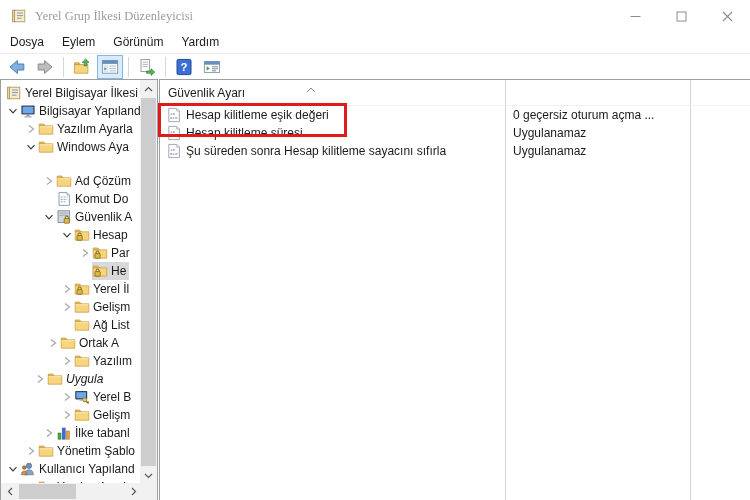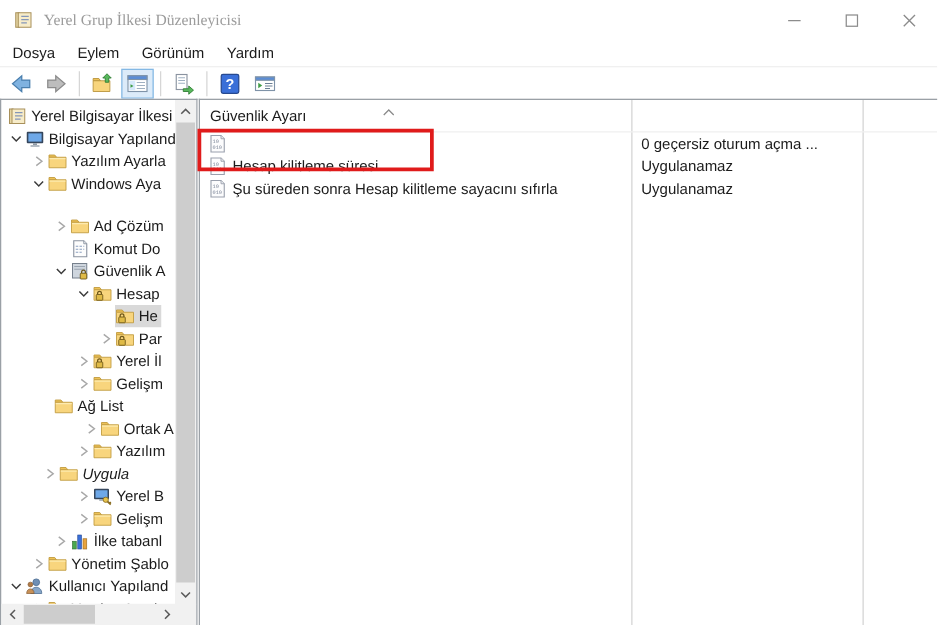--- a/index.html
+++ b/index.html
@@ -309,100 +309,100 @@
                   <path d="M1.2 4.8 V3 h4.6 l1.4 1.8 z" fill="#eec257" stroke="#c09a3e" stroke-width="0.7"></path>
                   <path d="M1.2 4.8 h13.6 v8.4 H1.2 z" fill="#f8d57d" stroke="#c09a3e" stroke-width="0.7"></path>
                   <path d="M4.1 8.6 v-1.1 a1.5 1.5 0 0 1 3 0 v1.1" fill="none" stroke="#6e5718" stroke-width="1"></path>
                   <rect x="3" y="8.6" width="5.2" height="4.6" rx="0.6" fill="#dfba46" stroke="#6e5718" stroke-width="0.7"></rect>
                 </svg>
               </span>
               <span class="tree-label">Hesap</span>
             </span>
           </div>
           <div class="tree-row" style="padding-left: 77px;">
+            <span class="chev-slot">
+              <svg width="10" height="10">
+                <path d="M3 1.5 L7.5 5 L3 8.5" fill="none" stroke="#a8a8a8" stroke-width="1.2"></path>
+              </svg>
+            </span>
+            <span class="row-core">
+              <span class="icon">
+                <svg width="16" height="16" viewBox="0 0 16 16">
+                  <path d="M1.2 4.8 V3 h4.6 l1.4 1.8 z" fill="#eec257" stroke="#c09a3e" stroke-width="0.7"></path>
+                  <path d="M1.2 4.8 h13.6 v8.4 H1.2 z" fill="#f8d57d" stroke="#c09a3e" stroke-width="0.7"></path>
+                  <path d="M4.1 8.6 v-1.1 a1.5 1.5 0 0 1 3 0 v1.1" fill="none" stroke="#6e5718" stroke-width="1"></path>
+                  <rect x="3" y="8.6" width="5.2" height="4.6" rx="0.6" fill="#dfba46" stroke="#6e5718" stroke-width="0.7"></rect>
+                </svg>
+              </span>
+              <span class="tree-label">Par</span>
+            </span>
+          </div>
+          <div class="tree-row" style="padding-left: 77px;">
             <span class="chev-slot"></span>
             <span class="row-core sel">
               <span class="icon">
                 <svg width="16" height="16" viewBox="0 0 16 16">
                   <path d="M1.2 4.8 V3 h4.6 l1.4 1.8 z" fill="#eec257" stroke="#c09a3e" stroke-width="0.7"></path>
                   <path d="M1.2 4.8 h13.6 v8.4 H1.2 z" fill="#f8d57d" stroke="#c09a3e" stroke-width="0.7"></path>
                   <path d="M4.1 8.6 v-1.1 a1.5 1.5 0 0 1 3 0 v1.1" fill="none" stroke="#6e5718" stroke-width="1"></path>
                   <rect x="3" y="8.6" width="5.2" height="4.6" rx="0.6" fill="#dfba46" stroke="#6e5718" stroke-width="0.7"></rect>
                 </svg>
               </span>
               <span class="tree-label">He</span>
             </span>
           </div>
-          <div class="tree-row" style="padding-left: 77px;">
+          <div class="tree-row" style="padding-left: 59px;">
             <span class="chev-slot">
               <svg width="10" height="10">
                 <path d="M3 1.5 L7.5 5 L3 8.5" fill="none" stroke="#a8a8a8" stroke-width="1.2"></path>
               </svg>
             </span>
             <span class="row-core">
               <span class="icon">
                 <svg width="16" height="16" viewBox="0 0 16 16">
                   <path d="M1.2 4.8 V3 h4.6 l1.4 1.8 z" fill="#eec257" stroke="#c09a3e" stroke-width="0.7"></path>
                   <path d="M1.2 4.8 h13.6 v8.4 H1.2 z" fill="#f8d57d" stroke="#c09a3e" stroke-width="0.7"></path>
                   <path d="M4.1 8.6 v-1.1 a1.5 1.5 0 0 1 3 0 v1.1" fill="none" stroke="#6e5718" stroke-width="1"></path>
                   <rect x="3" y="8.6" width="5.2" height="4.6" rx="0.6" fill="#dfba46" stroke="#6e5718" stroke-width="0.7"></rect>
                 </svg>
               </span>
-              <span class="tree-label">Par</span>
+              <span class="tree-label">Yerel İl</span>
             </span>
           </div>
           <div class="tree-row" style="padding-left: 59px;">
             <span class="chev-slot">
               <svg width="10" height="10">
                 <path d="M3 1.5 L7.5 5 L3 8.5" fill="none" stroke="#a8a8a8" stroke-width="1.2"></path>
               </svg>
             </span>
             <span class="row-core">
               <span class="icon">
                 <svg width="16" height="16" viewBox="0 0 16 16">
                   <path d="M1.2 4.8 V3 h4.6 l1.4 1.8 z" fill="#eec257" stroke="#c09a3e" stroke-width="0.7"></path>
                   <path d="M1.2 4.8 h13.6 v8.4 H1.2 z" fill="#f8d57d" stroke="#c09a3e" stroke-width="0.7"></path>
-                  <path d="M4.1 8.6 v-1.1 a1.5 1.5 0 0 1 3 0 v1.1" fill="none" stroke="#6e5718" stroke-width="1"></path>
-                  <rect x="3" y="8.6" width="5.2" height="4.6" rx="0.6" fill="#dfba46" stroke="#6e5718" stroke-width="0.7"></rect>
-                </svg>
-              </span>
-              <span class="tree-label">Yerel İl</span>
-            </span>
-          </div>
-          <div class="tree-row" style="padding-left: 59px;">
-            <span class="chev-slot">
-              <svg width="10" height="10">
-                <path d="M3 1.5 L7.5 5 L3 8.5" fill="none" stroke="#a8a8a8" stroke-width="1.2"></path>
-              </svg>
-            </span>
-            <span class="row-core">
-              <span class="icon">
-                <svg width="16" height="16" viewBox="0 0 16 16">
-                  <path d="M1.2 4.8 V3 h4.6 l1.4 1.8 z" fill="#eec257" stroke="#c09a3e" stroke-width="0.7"></path>
-                  <path d="M1.2 4.8 h13.6 v8.4 H1.2 z" fill="#f8d57d" stroke="#c09a3e" stroke-width="0.7"></path>
                   <path d="M1.6 5.8 h12.8" stroke="#fdeaae" stroke-width="1"></path>
                 </svg>
               </span>
               <span class="tree-label">Gelişm</span>
             </span>
           </div>
-          <div class="tree-row" style="padding-left: 28px;">
+          <div class="tree-row" style="padding-left: 43px; gap: 16px;">
             <span class="chev-slot"></span>
             <span class="row-core">
               <span class="icon">
                 <svg width="16" height="16" viewBox="0 0 16 16">
                   <path d="M1.2 4.8 V3 h4.6 l1.4 1.8 z" fill="#eec257" stroke="#c09a3e" stroke-width="0.7"></path>
                   <path d="M1.2 4.8 h13.6 v8.4 H1.2 z" fill="#f8d57d" stroke="#c09a3e" stroke-width="0.7"></path>
                   <path d="M1.6 5.8 h12.8" stroke="#fdeaae" stroke-width="1"></path>
                 </svg>
               </span>
               <span class="tree-label">Ağ List</span>
             </span>
           </div>
-          <div class="tree-row" style="padding-left: 65px;">
+          <div class="tree-row" style="padding-left: 45px;">
             <span class="chev-slot">
               <svg width="10" height="10">
                 <path d="M3 1.5 L7.5 5 L3 8.5" fill="none" stroke="#a8a8a8" stroke-width="1.2"></path>
               </svg>
             </span>
             <span class="row-core">
               <span class="icon">
                 <svg width="16" height="16" viewBox="0 0 16 16">
                   <path d="M1.2 4.8 V3 h4.6 l1.4 1.8 z" fill="#eec257" stroke="#c09a3e" stroke-width="0.7"></path>
                   <path d="M1.2 4.8 h13.6 v8.4 H1.2 z" fill="#f8d57d" stroke="#c09a3e" stroke-width="0.7"></path>
@@ -609,20 +609,21 @@
           <div class="list-row">
             <span class="cell1">
               <span class="icon">
                 <svg width="16" height="16" viewBox="0 0 16 16">
                   <path d="M2.8 1.4 h8 l2.6 2.6 v10.6 H2.8 z" fill="#fcfcfd" stroke="#9aa0ad" stroke-width="0.9"></path>
                   <path d="M10.8 1.4 v2.6 h2.6" fill="#e8eaee" stroke="#9aa0ad" stroke-width="0.7"></path>
                   <text x="4" y="7.6" font-size="4.2" fill="#7a8496" font-family="Liberation Mono, monospace">10</text>
                   <text x="4" y="12" font-size="4.2" fill="#7a8496" font-family="Liberation Mono, monospace">010</text>
                 </svg>
               </span>
+              <span>Hesap kilitleme eşik değeri</span>
             </span>
             <span class="cell2">0 geçersiz oturum açma ...</span>
           </div>
           <div class="list-row">
             <span class="cell1">
               <span class="icon">
                 <svg width="16" height="16" viewBox="0 0 16 16">
                   <path d="M2.8 1.4 h8 l2.6 2.6 v10.6 H2.8 z" fill="#fcfcfd" stroke="#9aa0ad" stroke-width="0.9"></path>
                   <path d="M10.8 1.4 v2.6 h2.6" fill="#e8eaee" stroke="#9aa0ad" stroke-width="0.7"></path>
                   <text x="4" y="7.6" font-size="4.2" fill="#7a8496" font-family="Liberation Mono, monospace">10</text>

